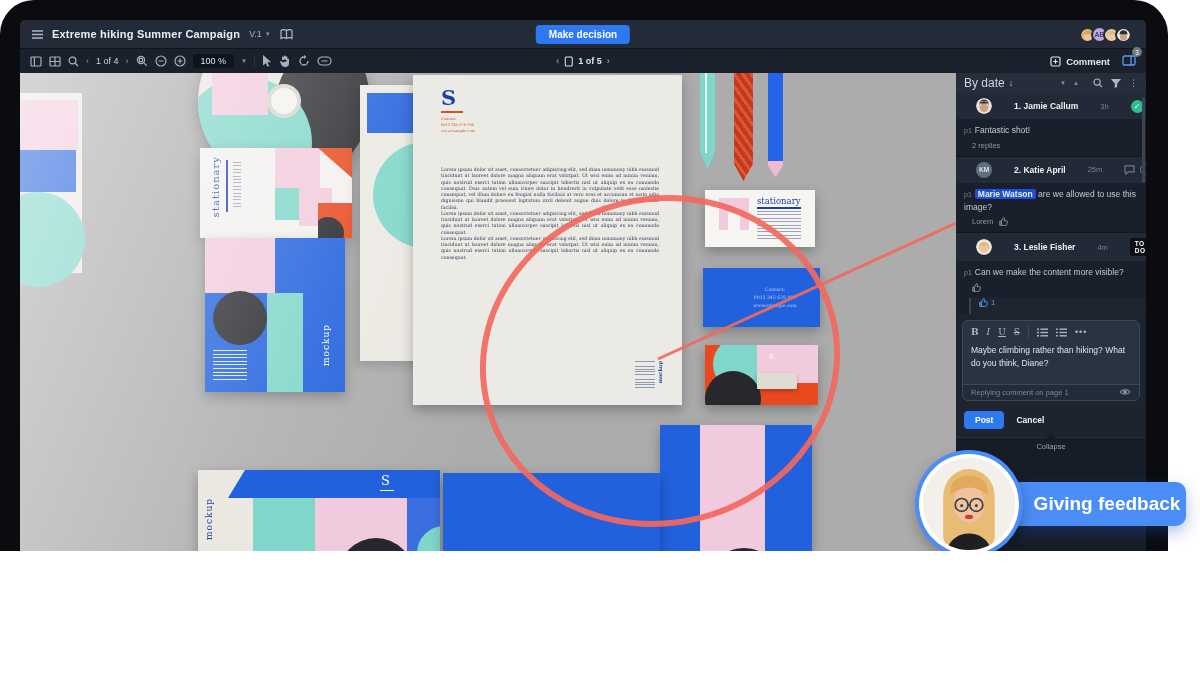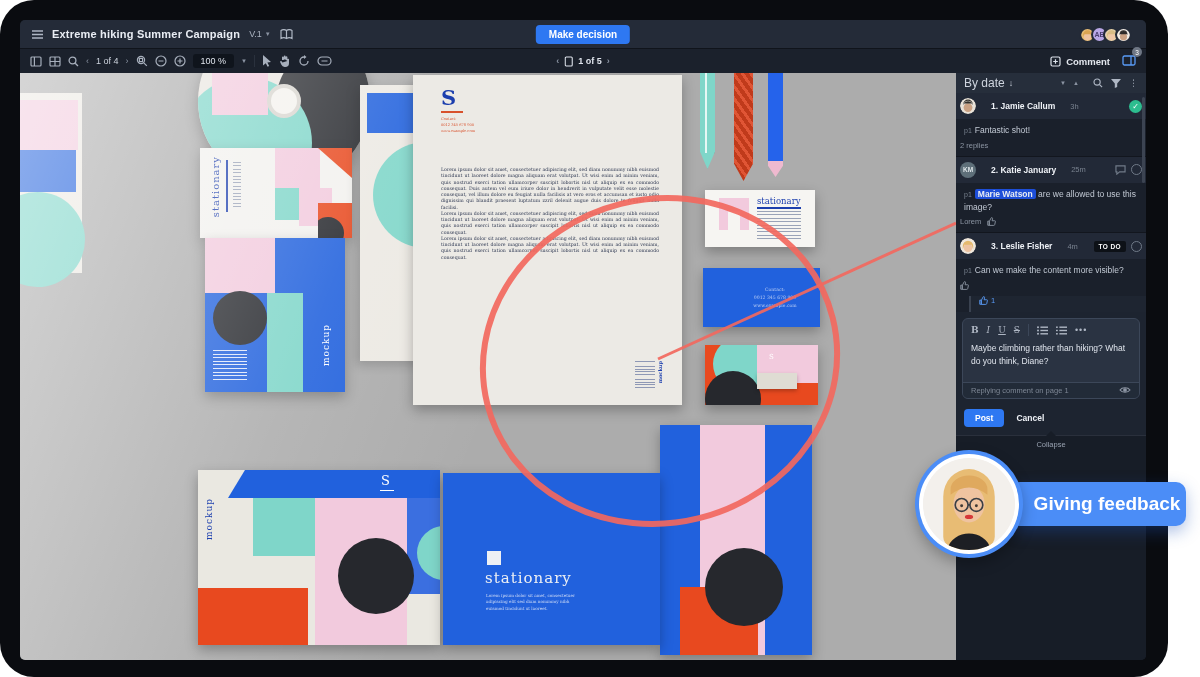--- a/index.html
+++ b/index.html
@@ -1,18 +1,18 @@
 <!DOCTYPE html>
 <html><head>
 <meta charset="utf-8">
 <style>
   * { margin:0; padding:0; box-sizing:border-box; }
   html,body { background:#fff; }
   body { font-family:"Liberation Sans", sans-serif; }
-  .device { position:relative; width:1200px; height:677px; overflow:hidden; }
+  .device { position:relative; width:1200px; height:551px; overflow:hidden; }
   .bezel { position:absolute; left:0; top:0; width:1168px; height:677px; background:#0a0c10; border-radius:34px; }
   .win { position:absolute; left:20px; top:20px; width:1126px; height:640px; background:#141922; overflow:hidden; border-radius:5px; display:flex; flex-direction:column; }
 
   
   .topbar { height:28px; background:#242b38; display:flex; align-items:center; padding:0 12px; gap:9px; position:relative; flex:0 0 auto; }
   .topbar .title { color:#e9edf4; font-size:11px; font-weight:700; letter-spacing:.2px; }
   .ver { color:#aab3c0; font-size:9px; display:flex; align-items:center; gap:3px; cursor:pointer; }
   .caret { font-size:6px; color:#8b94a3; }
   .icon { display:inline-flex; align-items:center; justify-content:center; color:#aeb6c3; }
   .icon svg { display:block; }
@@ -46,28 +46,28 @@
   .paper-shadow { box-shadow:0 5px 12px rgba(0,0,0,.28); }
   .serif { font-family:"DejaVu Serif", serif; }
   .vtext { writing-mode:vertical-rl; transform:rotate(180deg); }
 
   
   .side { width:190px; background:#1a202b; color:#ccd2dc; display:flex; flex-direction:column; font-size:8.5px; flex:0 0 auto; position:relative; }
   .side-head { height:20px; background:#262e3b; display:flex; align-items:center; padding:0 8px; gap:4px; flex:0 0 auto; }
   .side-head .lbl { color:#cfd5df; font-size:12px; }
   .sh-icons { display:flex; align-items:center; gap:8px; margin-left:10px; }
   .comment { border-bottom:1px solid #12161e; cursor:pointer; }
-  .c-head { display:flex; align-items:center; gap:15px; padding:5px 4px; background:#222937; }
+  .c-head { display:flex; align-items:center; gap:22px; padding:5px 20px; background:#222937; }
   .c-av { width:16px; height:16px; border-radius:50%; overflow:hidden; flex:0 0 auto; }
   .c-author { font-weight:700; color:#eef1f6; font-size:8.5px; white-space:nowrap; }
   .c-time { color:#79828f; font-size:7.5px; }
   .c-right { margin-left:auto; display:flex; align-items:center; gap:5px; }
   .c-body { padding:5px 8px 4px; color:#c2c9d4; line-height:1.5; }
   .ptag { color:#79828f; font-size:7px; margin-right:3px; }
-  .c-foot { padding:0 4px 6px; color:#8c95a3; font-size:7.5px; display:flex; align-items:center; gap:6px; }
+  .c-foot { padding:0 16px 6px; color:#8c95a3; font-size:7.5px; display:flex; align-items:center; gap:6px; }
   .mention { background:#1d4ed8; color:#e8ecf2; font-weight:700; border-radius:2px; padding:0 3px; }
   .todo { background:#0d1117; color:#fff; font-size:6.5px; font-weight:700; border-radius:2px; padding:2px 5px; letter-spacing:.4px; }
   .circ { width:11px; height:11px; border:1.4px solid #707a88; border-radius:50%; }
   .check { width:13px; height:13px; background:#2dbd8f; border-radius:50%; color:#fff; font-size:8px; display:flex; align-items:center; justify-content:center; }
   .reply-block { margin:0 0 0 13px; border-left:2px solid #3a4250; background:#1e2531; }
   .r-head { display:flex; align-items:center; gap:5px; padding:4px 7px; background:#2a3140; }
   .likes-blue { color:#5a9cf8; font-size:7.5px; display:flex; gap:3px; align-items:center; padding:0 8px 7px; }
 
   .compose { padding:6px; background:#1d2430; }
   .box { background:#2a3342; border:1px solid #3c4759; border-radius:6px; overflow:hidden; }
@@ -418,21 +418,21 @@
             <span class="ptag">p1</span><span>Fantastic shot!</span>
           </div>
           <div class="c-foot">
               <span>2 replies</span>
             </div>
         </div>
 
         <div class="comment">
           <div class="c-head">
             <span class="c-av" style="background:#5e6f79;color:#dfe6ea;font-size:6.5px;font-weight:700;display:flex;align-items:center;justify-content:center;">KM</span>
-            <span class="c-author">2. Katie January</span>
+            <span class="c-author">2. Katie April</span>
             <span class="c-time">25m</span>
             <span class="c-right">
               <span class="icon">
                   <svg width="11" height="10" viewBox="0 0 12 11" fill="none" stroke="#707a88" stroke-width="1.3">
                     <path d="M1 1 h10 v6.5 h-6 l-3 2.5 v-2.5 h-1 Z"></path>
                   </svg>
                 </span>
               <span class="circ"></span>
             </span>
           </div>

